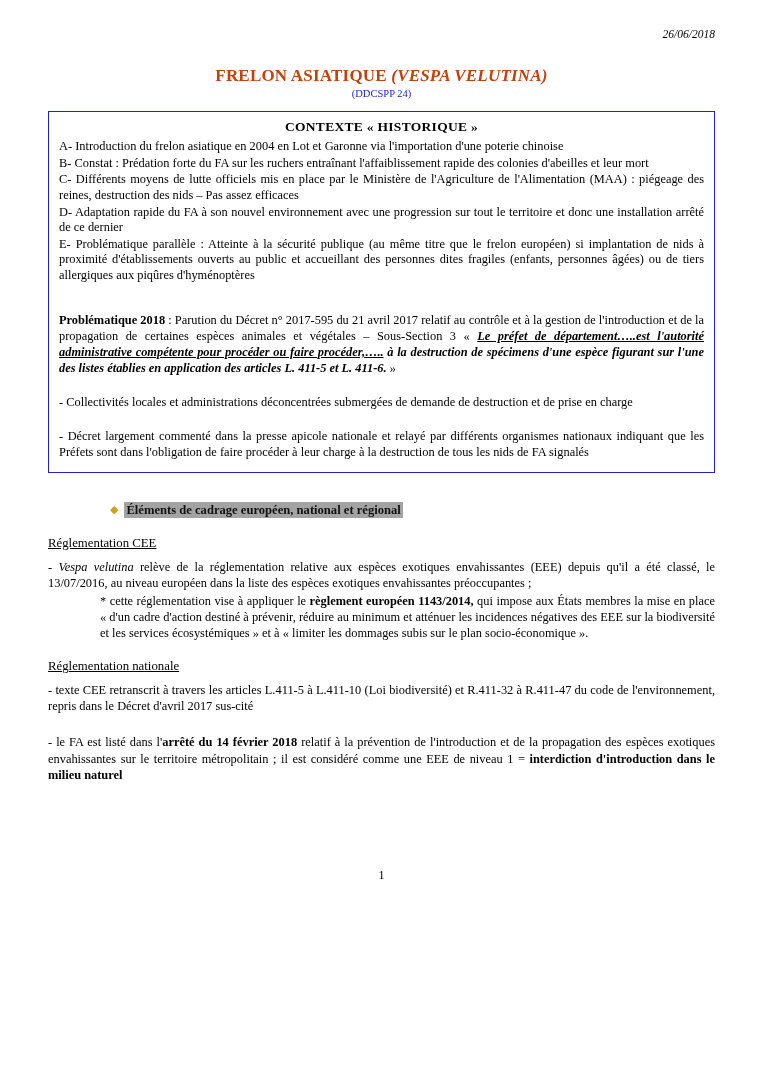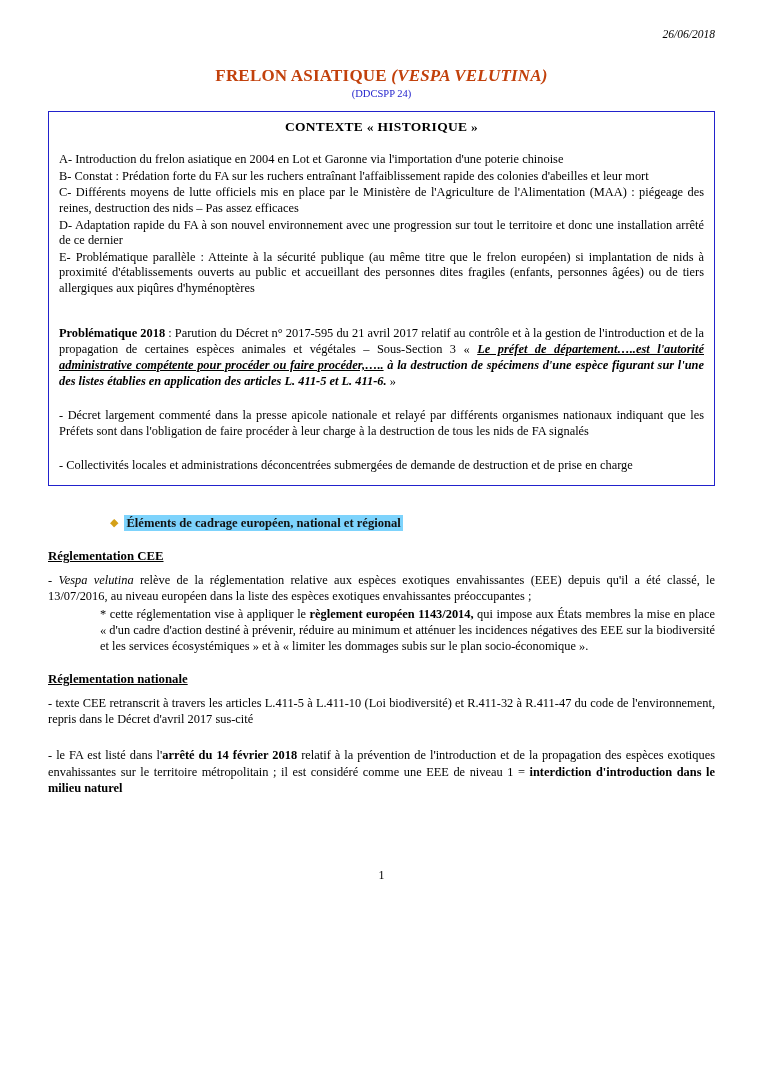--- a/index.html
+++ b/index.html
@@ -48,21 +48,21 @@
   }
   .context-box {
     border: 1.5px solid #2222cc;
     padding: 6px 10px 10px 10px;
     margin: 0 0 30px 0;
   }
   .context-heading {
     text-align: center;
     font-weight: bold;
     font-size: 13.5px;
-    margin: 1px 0 17px 0;
+    margin: 1px 0 4px 0;
     letter-spacing: 0.3px;
   }
   .ctx-p {
     font-size: 12.4px;
     line-height: 1.26;
     text-align: justify;
     margin: 0 0 1px 0;
   }
   .ctx-gap {
     height: 9px;
@@ -90,27 +90,27 @@
     font-size: 12.6px;
     padding-left: 62px;
   }
   .bullet-diamond {
     color: #d4a017;
     font-size: 11px;
     vertical-align: 1px;
     margin-right: 6px;
   }
   .bullet-text {
-    background: #7dd3fc;
+    background: #a3a3a3;
     font-weight: bold;
     color: #111;
     padding: 1px 2px;
   }
   .section-head {
-    font-weight: bold;
+    font-weight: normal;
     font-size: 12.8px;
     text-decoration: underline;
     margin: 0 0 3px 0;
   }
   .body-p {
     font-size: 12.4px;
     line-height: 1.3;
     text-align: justify;
     margin: 8px 0 2px 0;
   }
@@ -151,22 +151,22 @@
     <p class="ctx-p">A- Introduction du frelon asiatique en 2004 en Lot et Garonne via l'importation d'une poterie chinoise</p>
     <p class="ctx-p">B- Constat : Prédation forte du FA sur les ruchers entraînant l'affaiblissement rapide des colonies d'abeilles et leur mort</p>
     <p class="ctx-p">C- Différents moyens de lutte officiels mis en place par le Ministère de l'Agriculture de l'Alimentation (MAA) : piégeage des reines, destruction des nids – Pas assez efficaces</p>
     <p class="ctx-p">D- Adaptation rapide du FA à son nouvel environnement avec une progression sur tout le territoire et donc une installation arrêté de ce dernier</p>
     <p class="ctx-p">E- Problématique parallèle : Atteinte à la sécurité publique (au même titre que le frelon européen) si implantation de nids à proximité d'établissements ouverts au public et accueillant des personnes dites fragiles (enfants, personnes âgées) ou de tiers allergiques aux piqûres d'hyménoptères</p>
 
     <div class="ctx-gap"></div>
 
     <p class="prob-p"><b class="bd">Problématique 2018</b><span> : Parution du Décret n° 2017-595 du 21 avril 2017 relatif au contrôle et à la gestion de l'introduction et de la propagation de certaines espèces animales et végétales – Sous-Section 3 « </span><span class="prob-quote">Le préfet de département…..est l'autorité administrative compétente pour procéder ou faire procéder,…..</span><span class="prob-quote-cont"> à la destruction de spécimens d'une espèce figurant sur l'une des listes établies en application des articles L. 411-5 et L. 411-6.</span><span> »</span></p>
 
+    <p class="prob-p">- Collectivités locales et administrations déconcentrées submergées de demande de destruction et de prise en charge</p>
     <p class="prob-p">- Décret largement commenté dans la presse apicole nationale et relayé par différents organismes nationaux indiquant que les Préfets sont dans l'obligation de faire procéder à leur charge à la destruction de tous les nids de FA signalés</p>
-    <p class="prob-p">- Collectivités locales et administrations déconcentrées submergées de demande de destruction et de prise en charge</p>
   </div>
 
   <div class="bullet-line">
     <span class="bullet-diamond">◆</span><span class="bullet-text">Éléments de cadrage européen, national et régional</span>
   </div>
 
   <div>
     <div class="section-head">Réglementation CEE</div>
     <p class="body-p"><span>- </span><i class="it">Vespa velutina</i><span> relève de la réglementation relative aux espèces exotiques envahissantes (EEE) depuis qu'il a été classé, le 13/07/2016, au niveau européen dans la liste des espèces exotiques envahissantes préoccupantes ;</span></p>
     <p class="indent-p"><span>* cette réglementation vise à appliquer le </span><b class="bd it">règlement européen 1143/2014,</b><span> qui impose aux États membres la mise en place « d'un cadre d'action destiné à prévenir, réduire au minimum et atténuer les incidences négatives des EEE sur la biodiversité et les services écosystémiques » et à « limiter les dommages subis sur le plan socio-économique ».</span></p>

